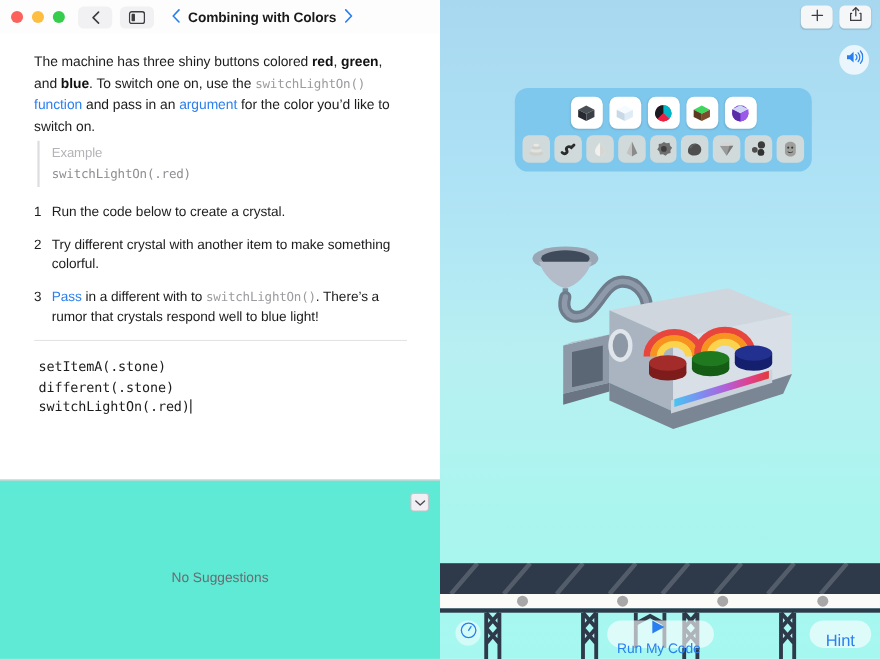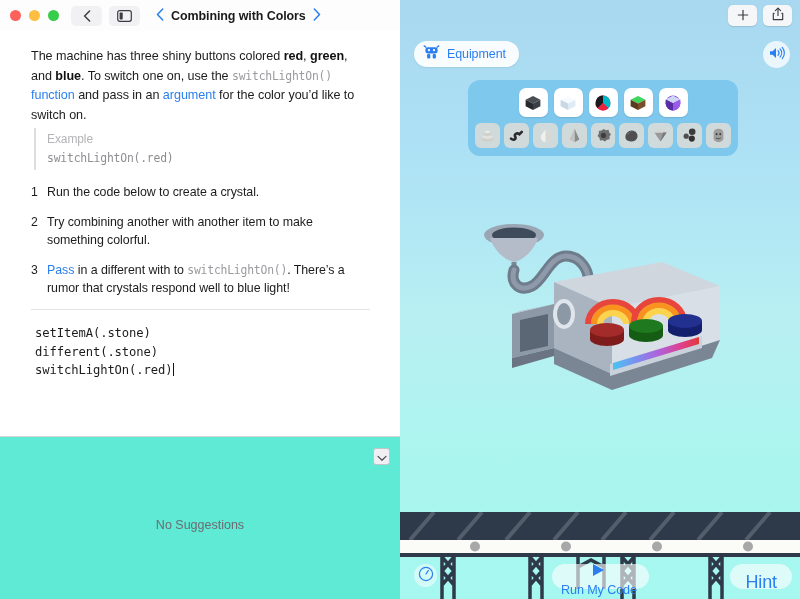--- a/index.html
+++ b/index.html
@@ -193,21 +193,21 @@
     border-top:6.5px solid transparent;
     border-bottom:6.5px solid transparent;
   }
   .ctrl-hint {
     position:absolute; right:8px; bottom:10px; z-index:9;
     height:25px; padding:0 15px;
     border-radius:12.5px;
     background:rgba(255,255,255,0.62);
     display:flex; align-items:center;
   }
-  .hint-label { font-size:18px; color:#2a7ff0; letter-spacing:-0.1px;margin-top:12px; }
+  .hint-label { font-size:15px; color:#2a7ff0; letter-spacing:-0.1px;margin-top:12px; }
   .speed-btn {
     position:absolute; left:14px; bottom:12px; z-index:9;
     width:23px; height:23px; border-radius:50%;
     background:rgba(255,255,255,0.5);
     display:flex; align-items:center; justify-content:center;
   }
 </style>
 </head>
 <body>
 
@@ -263,21 +263,21 @@
         <div class="example-code">switchLightOn(.red)</div>
       </div>
 
       <div class="steps">
         <div class="step">
           <div class="step-num">1</div>
           <div class="step-txt">Run the code below to create a crystal.</div>
         </div>
         <div class="step">
           <div class="step-num">2</div>
-          <div class="step-txt">Try combining another with another item to make something colorful.</div>
+          <div class="step-txt">Try different crystal with another item to make something colorful.</div>
         </div>
         <div class="step">
           <div class="step-num">3</div>
           <div class="step-txt"><span class="lnk">Pass</span><span> in a different with to </span><span class="mono">switchLightOn()</span><span>. There’s a rumor that crystals respond well to blue light!</span></div>
         </div>
       </div>
 
       <div class="hrule"></div>
 
       <div class="code-editor" style="padding-left:4px;">
@@ -313,34 +313,20 @@
         <span>
           <svg width="12" height="14" viewBox="0 0 12 14">
             <path d="M6 1.2v7.2" stroke="#3c3c41" stroke-width="1.15" stroke-linecap="round"></path>
             <path d="M3.4 3.6 6 1.1l2.6 2.5" stroke="#3c3c41" stroke-width="1.15" fill="none" stroke-linecap="round" stroke-linejoin="round"></path>
             <path d="M2.2 6.2H1.3v6.4h9.4V6.2H9.8" stroke="#3c3c41" stroke-width="1.15" fill="none" stroke-linecap="round" stroke-linejoin="round"></path>
           </svg>
         </span>
       </div>
     </div>
 
-    <div class="equip-pill">
-      <span>
-        <svg width="17" height="14" viewBox="0 0 17 14">
-          <path d="M3 2.2 1.2 0.9" stroke="#2a7ff0" stroke-width="1.3" stroke-linecap="round"></path>
-          <path d="M14 2.2 15.8 0.9" stroke="#2a7ff0" stroke-width="1.3" stroke-linecap="round"></path>
-          <rect x="2.4" y="2.2" width="12.2" height="6.2" rx="2.6" fill="#2a7ff0"></rect>
-          <circle cx="6" cy="5.2" r="1.15" fill="#ffffff"></circle>
-          <circle cx="11" cy="5.2" r="1.15" fill="#ffffff"></circle>
-          <rect x="4.1" y="9" width="3.2" height="4.6" rx="1.1" fill="#2a7ff0"></rect>
-          <rect x="9.7" y="9" width="3.2" height="4.6" rx="1.1" fill="#2a7ff0"></rect>
-        </svg>
-      </span>
-      <span class="equip-label">Equipment</span>
-    </div>
 
     <div class="sound-btn">
       <span>
         <svg width="16" height="14" viewBox="0 0 16 14">
           <path d="M1 5.2h2.6L7 2.1v9.8L3.6 8.8H1z" fill="#2a7ff0"></path>
           <path d="M9 4.6a3.6 3.6 0 0 1 0 4.8" stroke="#2a7ff0" stroke-width="1.15" fill="none" stroke-linecap="round"></path>
           <path d="M11.1 3a6 6 0 0 1 0 8" stroke="#2a7ff0" stroke-width="1.15" fill="none" stroke-linecap="round"></path>
           <path d="M13.2 1.4a8.4 8.4 0 0 1 0 11.2" stroke="#2a7ff0" stroke-width="1.15" fill="none" stroke-linecap="round"></path>
         </svg>
       </span>

